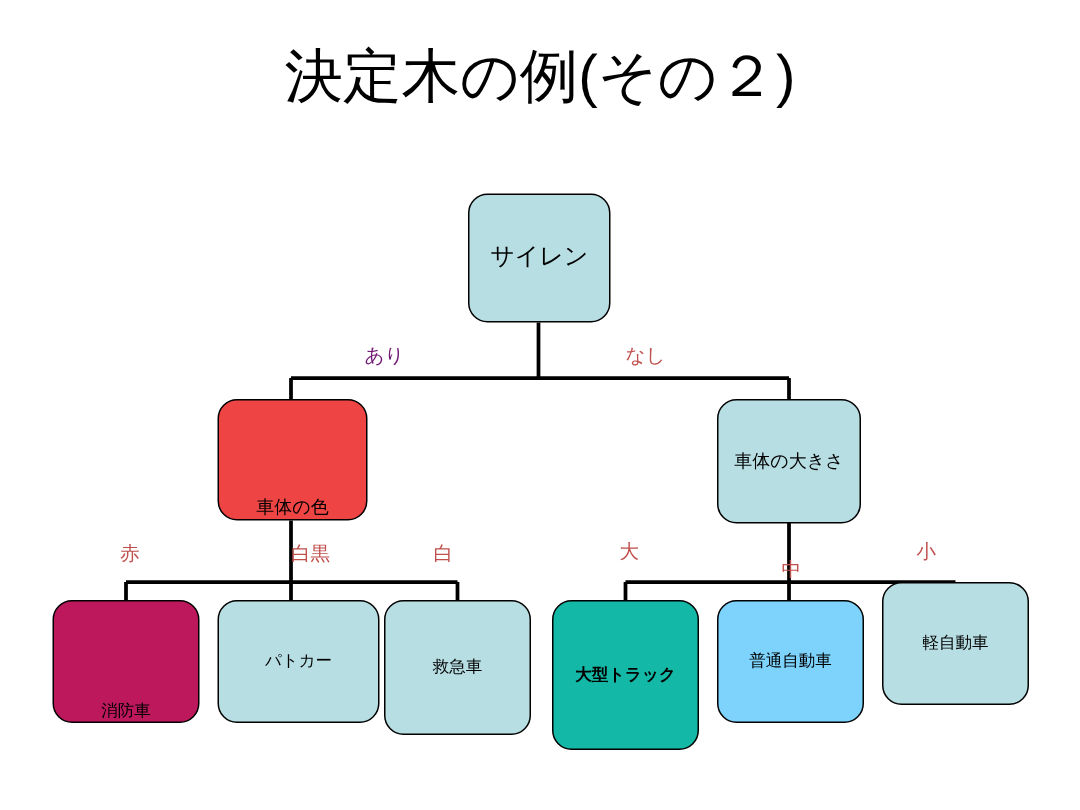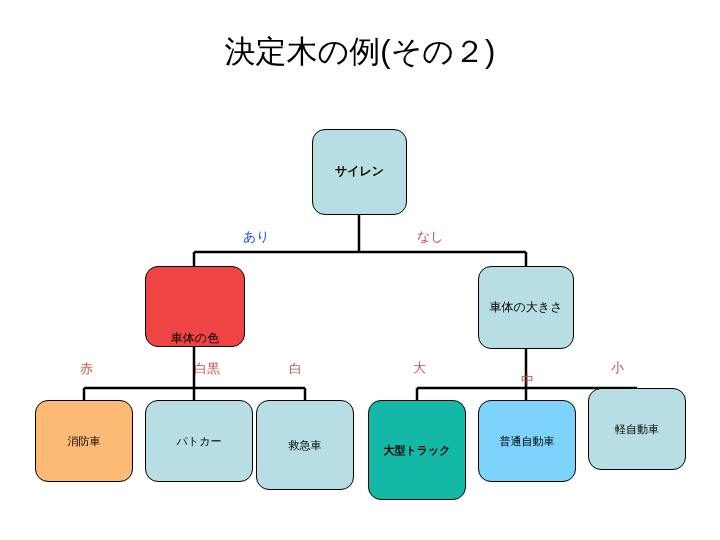--- a/index.html
+++ b/index.html
@@ -22,21 +22,21 @@
     height: 540px;
   }
 
   
   .title {
     position: absolute;
     left: 0;
     top: 28px;
     width: 720px;
     text-align: center;
-    font-size: 31px;
+    font-size: 39px;
     line-height: 48px;
     color: #000000;
     letter-spacing: 0px;
     white-space: nowrap;
   }
 
   
   .node {
     position: absolute;
     box-sizing: border-box;
@@ -48,21 +48,21 @@
     justify-content: center;
     color: #000000;
     text-align: center;
     white-space: nowrap;
   }
   .node .node-label {
     display: block;
     line-height: 1.15;
   }
 
-  .node.level-root { font-size: 12px; font-weight: bold; }
+  .node.level-root { font-size: 16px; }
   .node.level-mid  { font-size: 12px; }
   .node.level-leaf { font-size: 11px; }
 
   
   #connectors {
     position: absolute;
     left: 0; top: 0;
     width: 720px;
     height: 540px;
     pointer-events: none;
@@ -106,40 +106,40 @@
     <span class="node-label">サイレン</span>
   </div>
 
   <div class="node level-mid" id="node-l2-0" style="left: 145px; top: 266px; width: 100px; height: 81px; background: #ef4444; border-color: rgb(0, 0, 0); color: rgb(0, 0, 0); align-items: flex-end;">
     <span class="node-label">車体の色</span>
   </div>
   <div class="node level-mid" id="node-l2-1" style="left: 478px; top: 266px; width: 96px; height: 83px; background: rgb(183, 222, 227); border-color: rgb(0, 0, 0); color: rgb(0, 0, 0);">
     <span class="node-label">車体の大きさ</span>
   </div>
 
-  <div class="node level-leaf" id="leaf-0" style="left: 35px; top: 400px; width: 98px; height: 82px; background: #fdba74; border-color: rgb(0, 0, 0); color: rgb(0, 0, 0);">
+  <div class="node level-leaf" id="leaf-0" style="left: 35px; top: 400px; width: 98px; height: 82px; background: #be185d; border-color: rgb(0, 0, 0); color: rgb(0, 0, 0); align-items: flex-end;">
     <span class="node-label">消防車</span>
   </div>
   <div class="node level-leaf" id="leaf-1" style="left: 145px; top: 400px; width: 108px; height: 82px; background: rgb(183, 222, 227); border-color: rgb(0, 0, 0); color: rgb(0, 0, 0);">
     <span class="node-label">パトカー</span>
   </div>
   <div class="node level-leaf" id="leaf-2" style="left: 256px; top: 400px; width: 98px; height: 90px; background: rgb(183, 222, 227); border-color: rgb(0, 0, 0); color: rgb(0, 0, 0);">
     <span class="node-label">救急車</span>
   </div>
   <div class="node level-leaf" id="leaf-3" style="left: 368px; top: 400px; width: 98px; height: 100px; background: #14b8a6; border-color: rgb(0, 0, 0); color: rgb(0, 0, 0); font-weight: bold;">
     <span class="node-label">大型トラック</span>
   </div>
   <div class="node level-leaf" id="leaf-4" style="left: 478px; top: 400px; width: 98px; height: 82px; background: #7dd3fc; border-color: rgb(0, 0, 0); color: rgb(0, 0, 0);">
     <span class="node-label">普通自動車</span>
   </div>
   <div class="node level-leaf" id="leaf-5" style="left: 588px; top: 388px; width: 98px; height: 82px; background: rgb(183, 222, 227); border-color: rgb(0, 0, 0); color: rgb(0, 0, 0);">
     <span class="node-label">軽自動車</span>
   </div>
 
-  <div class="edge-label" id="edge-0" style="left: 243px; top: 229px; color: #1d4ed8;">あり</div>
+  <div class="edge-label" id="edge-0" style="left: 243px; top: 229px; color: #701a75;">あり</div>
   <div class="edge-label" id="edge-1" style="left: 417px; top: 229px; color: rgb(192, 80, 77);">なし</div>
   <div class="edge-label" id="edge-2" style="left: 80px; top: 361px; color: rgb(192, 80, 77);">赤</div>
   <div class="edge-label" id="edge-3" style="left: 194px; top: 361px; color: rgb(192, 80, 77);">白黒</div>
   <div class="edge-label" id="edge-4" style="left: 289px; top: 361px; color: rgb(192, 80, 77);">白</div>
   <div class="edge-label" id="edge-5" style="left: 413px; top: 360px; color: rgb(192, 80, 77);">大</div>
   <div class="edge-label" id="edge-6" style="left: 521px; top: 372px; color: rgb(192, 80, 77);">中</div>
   <div class="edge-label" id="edge-7" style="left: 611px; top: 360px; color: rgb(192, 80, 77);">小</div>
 
 </div>
 

